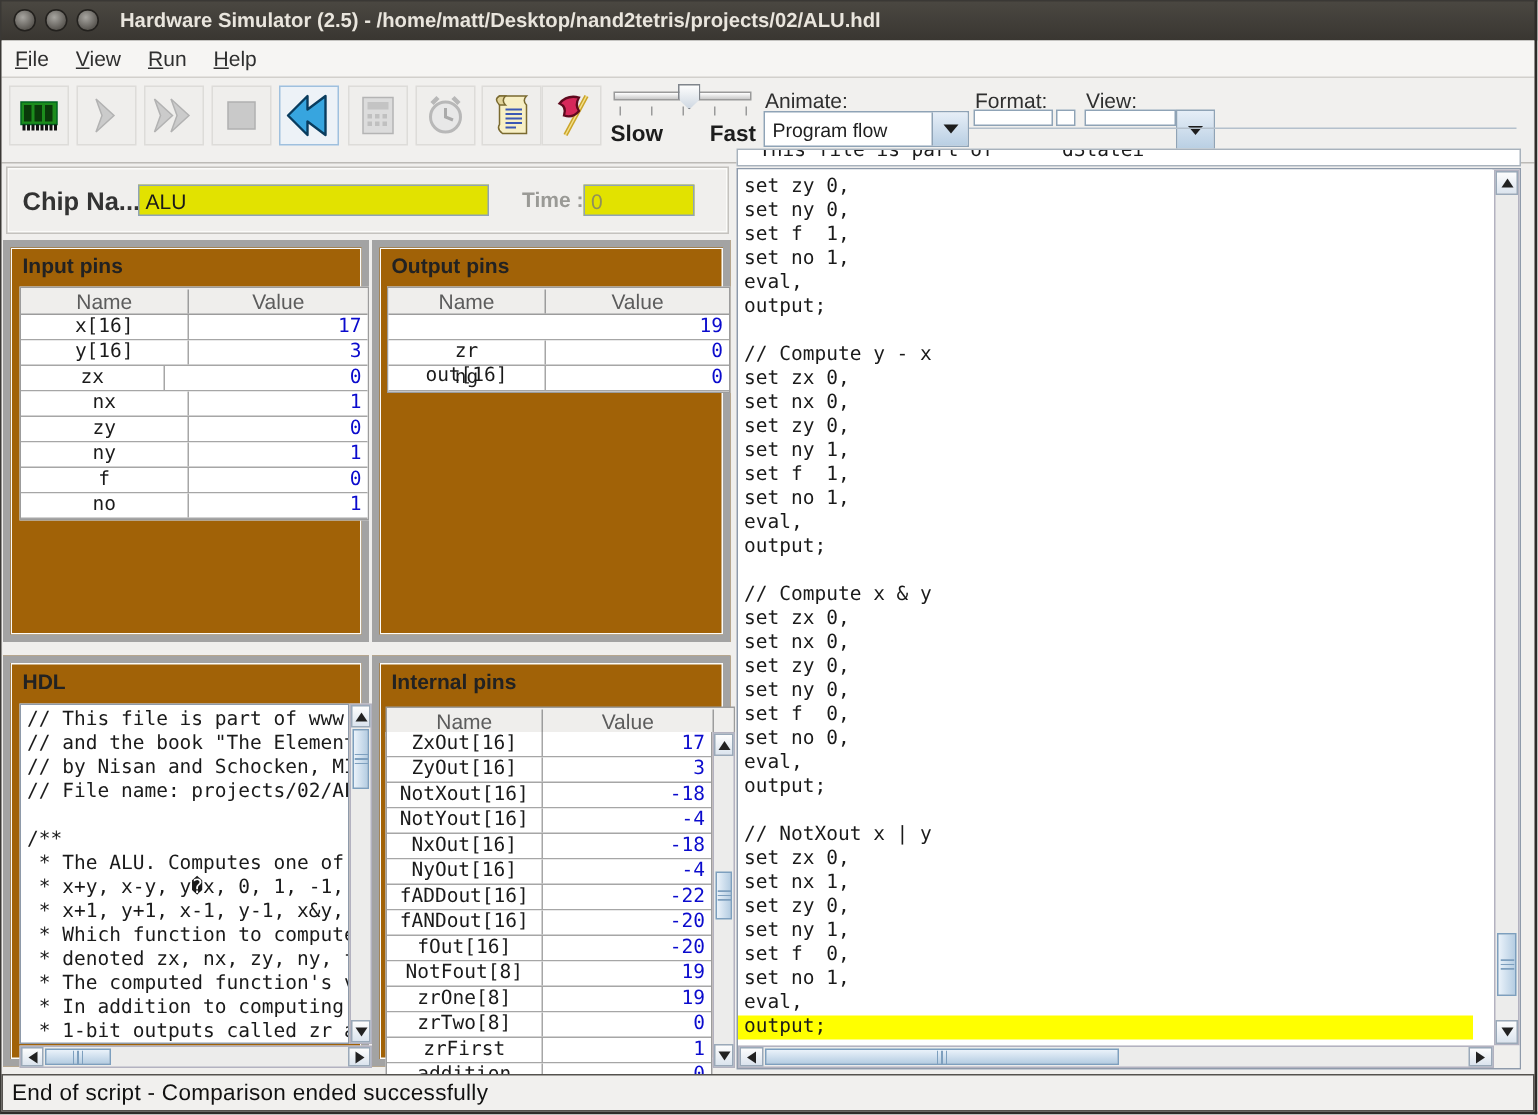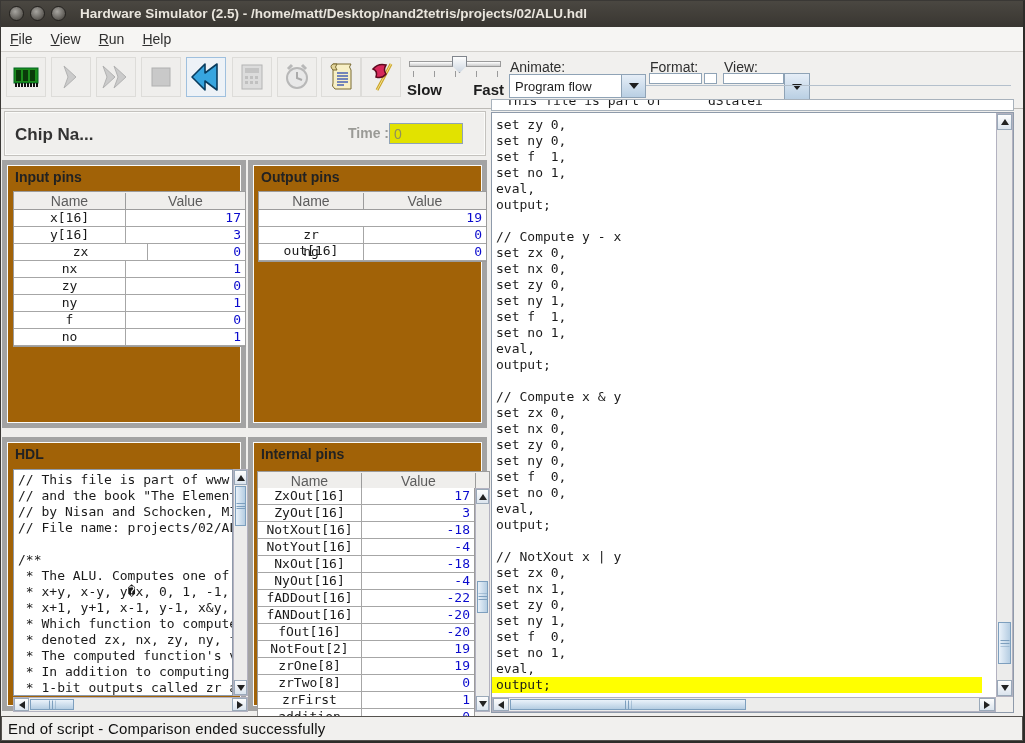--- a/index.html
+++ b/index.html
@@ -234,20 +234,23 @@
   <div class="tb-label" style="left:723px">View:</div>
   <div class="combo-clip" style="left:722px;top:21px;width:61px;height:11px"></div>
   <div class="combo" style="left:783px;top:21px;width:26px;height:27px">
     <div class="combo-arrow" style="border-left:none;width:100%"></div>
   </div>
   <div class="hline" style="left:645px;top:33px;width:365px"></div>
 </div>
 
 <div class="chipbar">
   <div class="chip-label">Chip Na...</div>
+  <div class="yfield" style="left:87px;width:234px;color:#1a1a1a">
+      <span>ALU</span>
+    </div>
   <div class="time-label">Time :</div>
   <div class="yfield" style="left:384px;width:74px;color:#90905a">
       <span>0</span>
     </div>
 </div>
 
 <div class="panel" style="left:2px;top:160px;width:244px;height:268px">
   <div class="panel-title">Input pins</div>
   <div class="ptable" style="left:6px;top:26px;width:233px">
     <div class="thead">
@@ -257,21 +260,21 @@
     <div>
         <div class="trow">
           <span class="tname" style="width: 112px;">x[16]</span>
           <span class="tval">17</span>
         </div>
         <div class="trow">
           <span class="tname" style="width: 112px;">y[16]</span>
           <span class="tval">3</span>
         </div>
         <div class="trow">
-          <span class="tname" style="width: 134px;">zx</span>
+          <span class="tname" style="width: 96px;">zx</span>
           <span class="tval">0</span>
         </div>
         <div class="trow">
           <span class="tname" style="width: 112px;">nx</span>
           <span class="tval">1</span>
         </div>
         <div class="trow">
           <span class="tname" style="width: 112px;">zy</span>
           <span class="tval">0</span>
         </div>
@@ -400,21 +403,21 @@
         </div>
         <div class="trow">
           <span class="tname" style="width: 104px;">fANDout[16]</span>
           <span class="tval">-20</span>
         </div>
         <div class="trow">
           <span class="tname" style="width: 104px;">fOut[16]</span>
           <span class="tval">-20</span>
         </div>
         <div class="trow">
-          <span class="tname" style="width: 104px;">NotFout[2]</span>
+          <span class="tname" style="width: 104px;">NotFout[8]</span>
           <span class="tval">19</span>
         </div>
         <div class="trow">
           <span class="tname" style="width: 104px;">zrOne[8]</span>
           <span class="tval">19</span>
         </div>
         <div class="trow">
           <span class="tname" style="width: 104px;">zrTwo[8]</span>
           <span class="tval">0</span>
         </div>

